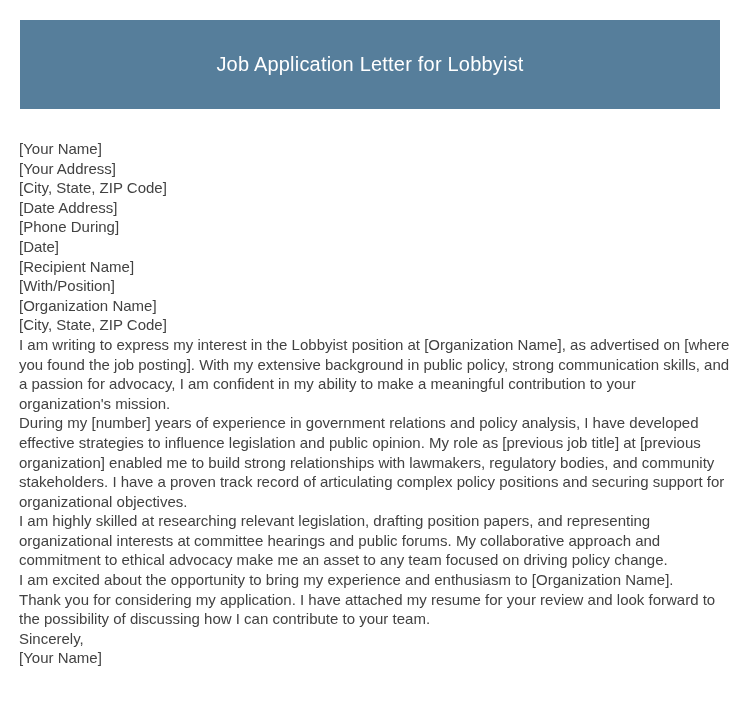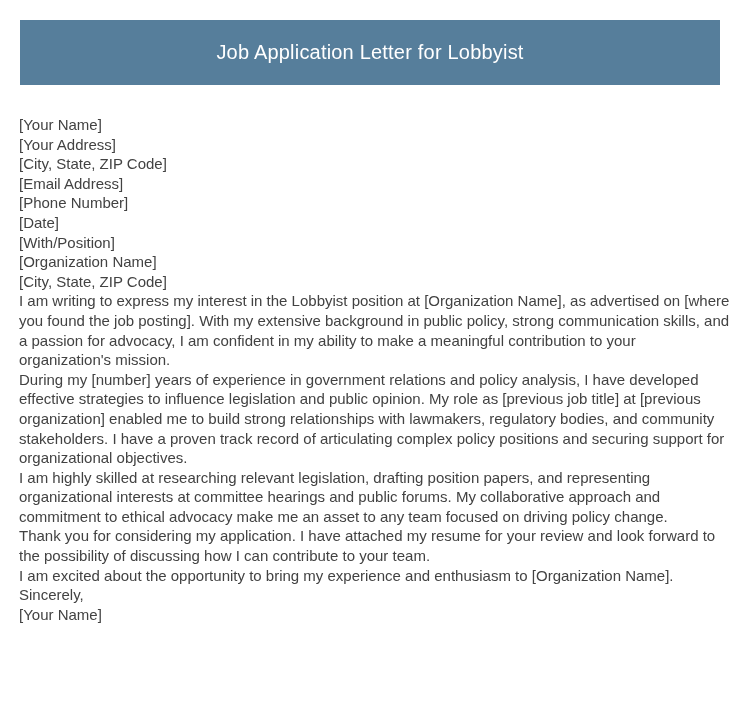--- a/index.html
+++ b/index.html
@@ -14,21 +14,21 @@
     font-family: "Liberation Sans", "DejaVu Sans", sans-serif;
   }
   .page {
     width: 740px;
     height: 705px;
     background: #ffffff;
     box-sizing: border-box;
   }
   .header-banner {
     margin: 20px 20px 0 20px;
-    height: 65px;
+    height: 89px;
     background: #567e9b; 
     display: flex;
     align-items: center;
     justify-content: center;
   }
   .page-title {
     margin: 0;
     font-size: 20px;
     font-weight: 400;
     letter-spacing: 0.2px;
@@ -54,31 +54,32 @@
 
   <div class="header-banner" style="background-color: rgb(86, 126, 155);">
     <h1 class="page-title" style="color: rgb(255, 255, 255);">Job Application Letter for Lobbyist</h1>
   </div>
 
   <div class="letter" style="color: rgb(66, 66, 66);">
     <div>
         <div class="line">[Your Name]</div>
         <div class="line">[Your Address]</div>
         <div class="line">[City, State, ZIP Code]</div>
-        <div class="line">[Email Address]</div>
-        <div class="line">[Phone Number]</div>
+        <div class="line">[Date Address]</div>
+        <div class="line">[Phone During]</div>
         <div class="line">[Date]</div>
+        <div class="line">[Recipient Name]</div>
         <div class="line">[With/Position]</div>
         <div class="line">[Organization Name]</div>
         <div class="line">[City, State, ZIP Code]</div>
       </div>
     <div>
         <div class="paragraph">I am writing to express my interest in the Lobbyist position at [Organization Name], as advertised on [where you found the job posting]. With my extensive background in public policy, strong communication skills, and a passion for advocacy, I am confident in my ability to make a meaningful contribution to your organization's mission.</div>
         <div class="paragraph">During my [number] years of experience in government relations and policy analysis, I have developed effective strategies to influence legislation and public opinion. My role as [previous job title] at [previous organization] enabled me to build strong relationships with lawmakers, regulatory bodies, and community stakeholders. I have a proven track record of articulating complex policy positions and securing support for organizational objectives.</div>
         <div class="paragraph">I am highly skilled at researching relevant legislation, drafting position papers, and representing organizational interests at committee hearings and public forums. My collaborative approach and commitment to ethical advocacy make me an asset to any team focused on driving policy change.</div>
+        <div class="paragraph">I am excited about the opportunity to bring my experience and enthusiasm to [Organization Name].</div>
         <div class="paragraph">Thank you for considering my application. I have attached my resume for your review and look forward to the possibility of discussing how I can contribute to your team.</div>
-        <div class="paragraph">I am excited about the opportunity to bring my experience and enthusiasm to [Organization Name].</div>
       </div>
     <div class="line">Sincerely,</div>
     <div class="line">[Your Name]</div>
   </div>
 
 </div>
 
 </body></html>

